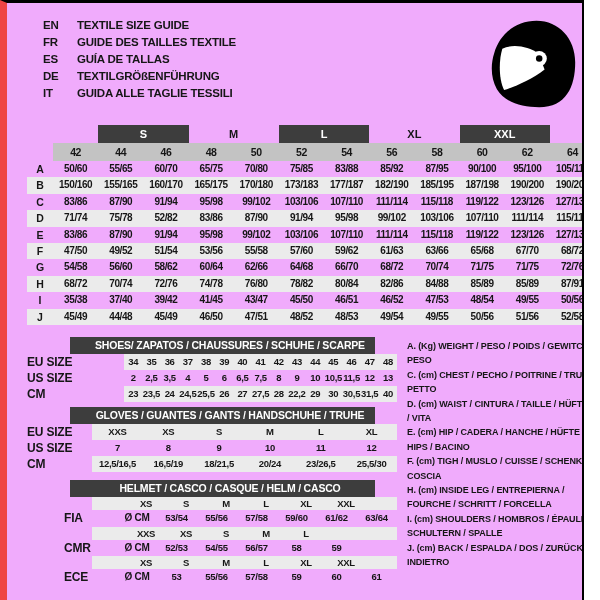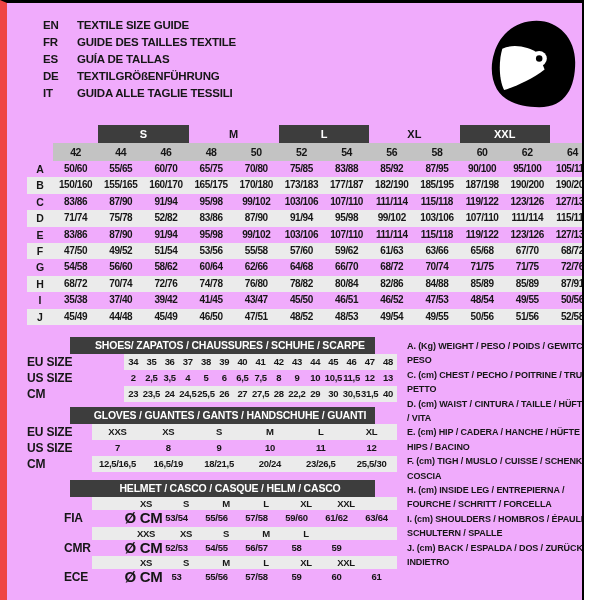--- a/index.html
+++ b/index.html
@@ -36,21 +36,21 @@
   .sec-label{width:65px;font-size:12px;letter-spacing:-0.2px;display:flex;align-items:center;}
   .sec-cells{width:305px;display:grid;align-items:center;}
   .sec-row.stripe .sec-cells{background:var(--stripe-bg,#ebebeb);}
   .shoes-cells{grid-template-columns:repeat(15,1fr);margin-left:39px;}
   .gloves-cells{grid-template-columns:repeat(6,1fr);}
   .helmet-cells{grid-template-columns:34px repeat(6,40px) 1fr;}
   .sec-row{height:16px;line-height:16px;}
   .hm-size-row{height:13px;line-height:13px;}
   .hm-val-row{height:16.5px;line-height:16.5px;padding-left:37px;}
   .sec-cells .cell{font-size:9.5px;letter-spacing:-0.3px;}
-  .unit-cell{text-align:left;padding-left:2px;font-size:15px;letter-spacing:-0.3px;white-space:nowrap;}
+  .unit-cell{text-align:left;padding-left:2px;font-size:10px;letter-spacing:-0.3px;white-space:nowrap;}
   #shoes-section{top:334px;}
   #gloves-section{top:404px;}
   #helmet-section{top:477px;}
   
   .legend{position:absolute;left:400px;top:336px;width:198px;font-size:9px;line-height:14.4px;letter-spacing:-0.1px;}
 </style>
 </head>
 <body>
 
 <div class="page">
@@ -322,21 +322,21 @@
             <div class="cell">30</div>
             <div class="cell">30,5</div>
             <div class="cell">31,5</div>
             <div class="cell">40</div>
           </div>
         </div>
       </div>
   </div>
 
   <div class="section" id="gloves-section">
-    <div class="sec-header">GLOVES / GUANTES / GANTS / HANDSCHUHE / GUANTI</div>
+    <div class="sec-header">GLOVES / GUANTES / GANTS / HANDSCHUHE / TRUHE</div>
     <div id="gloves-rows">
         <div class="sec-row stripe">
           <div class="sec-label">EU SIZE</div>
           <div class="sec-cells gloves-cells">
             <div class="cell">XXS</div>
             <div class="cell">XS</div>
             <div class="cell">S</div>
             <div class="cell">M</div>
             <div class="cell">L</div>
             <div class="cell">XL</div>

